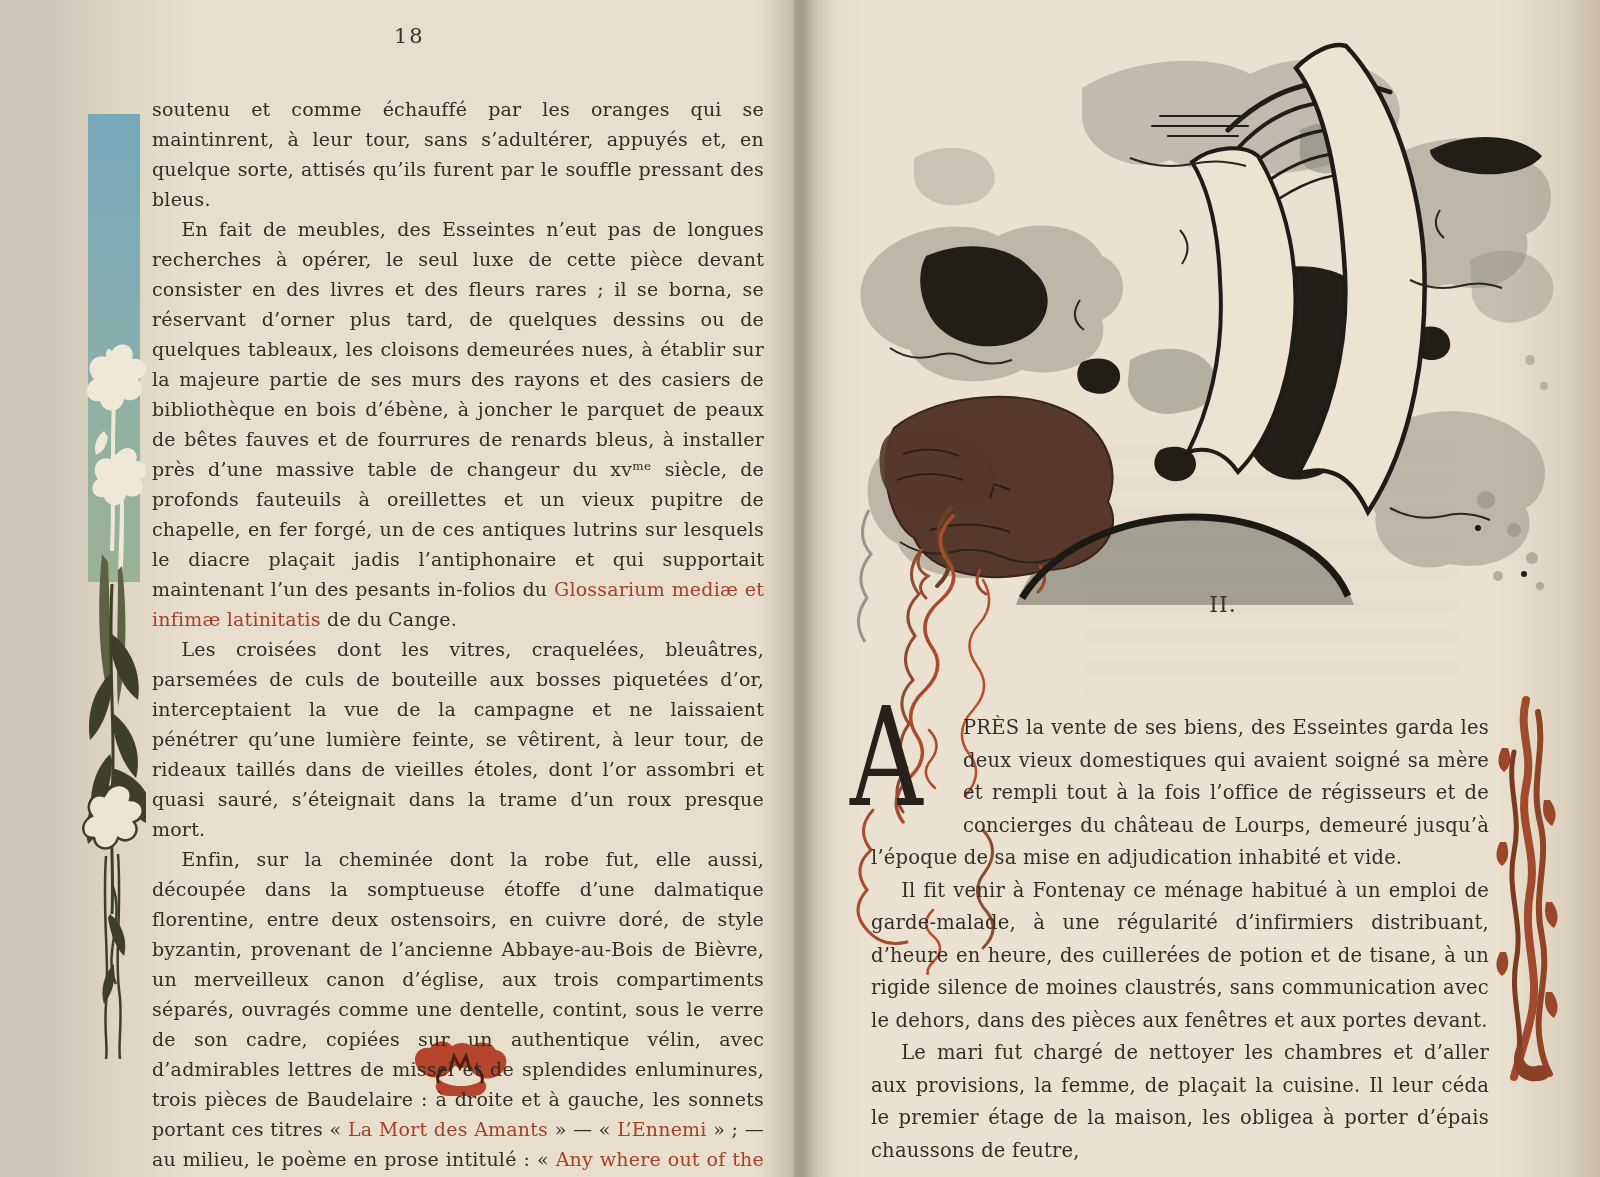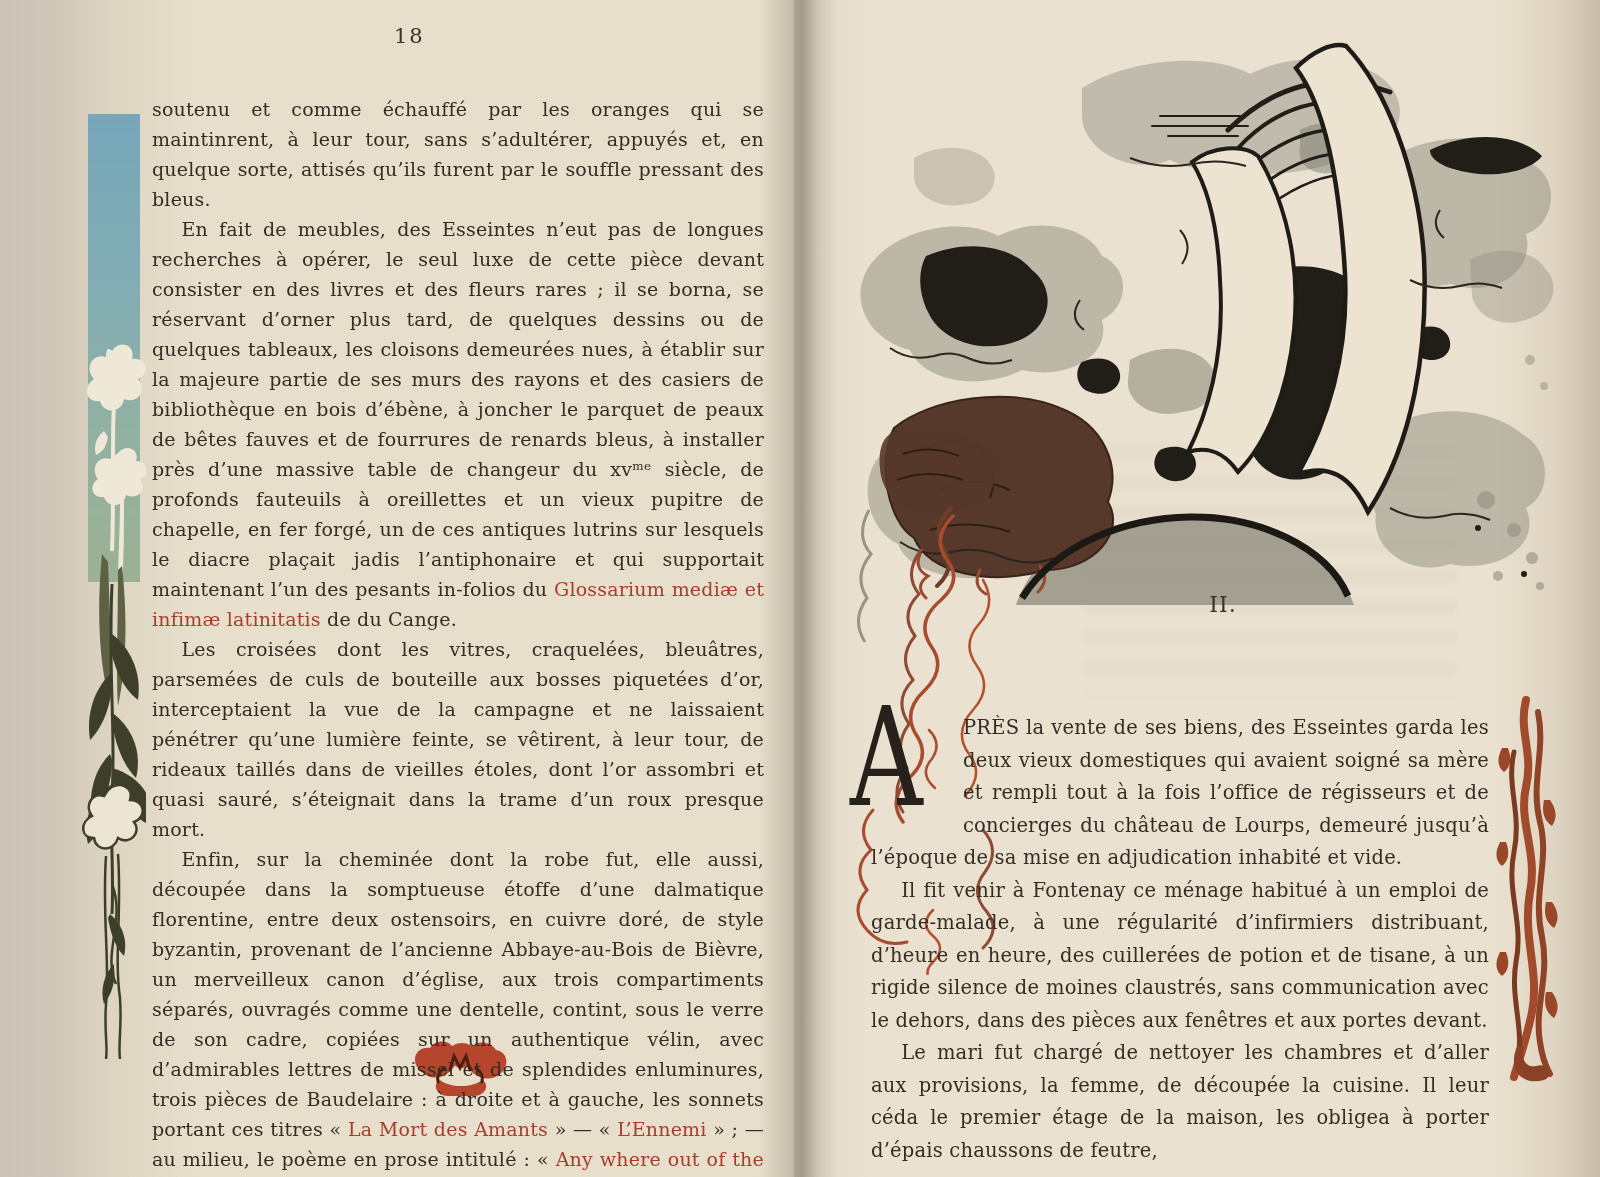--- a/index.html
+++ b/index.html
@@ -202,17 +202,17 @@
   </svg>
 
   <div class="chapter-heading">II.</div>
 
   <div class="dropcap">A</div>
 
   <div class="body-text right-text">
     <div class="dropfloat"></div>
   <p class="para"><span class="c-ink">PRÈS la vente de ses biens, des Esseintes garda les deux vieux domestiques qui avaient soigné sa mère et rempli tout à la fois l’office de régisseurs et de concierges du château de Lourps, demeuré jusqu’à l’époque de sa mise en adjudication inhabité et vide.</span></p>
       <p class="para indent"><span class="c-ink">Il fit venir à Fontenay ce ménage habitué à un emploi de garde-malade, à une régularité d’infirmiers distribuant, d’heure en heure, des cuillerées de potion et de tisane, à un rigide silence de moines claustrés, sans communication avec le dehors, dans des pièces aux fenêtres et aux portes devant.</span></p>
-      <p class="para indent"><span class="c-ink">Le mari fut chargé de nettoyer les chambres et d’aller aux provisions, la femme, de découpée la cuisine. Il leur céda le premier étage de la maison, les obligea à porter d’épais chaussons de feutre,</span></p>
+      <p class="para indent"><span class="c-ink">Le mari fut chargé de nettoyer les chambres et d’aller aux provisions, la femme, de plaçait la cuisine. Il leur céda le premier étage de la maison, les obligea à porter d’épais chaussons de feutre,</span></p>
     </div>
 
   <div class="gutter-shadow"></div>
 </div>
 
 </body></html>

